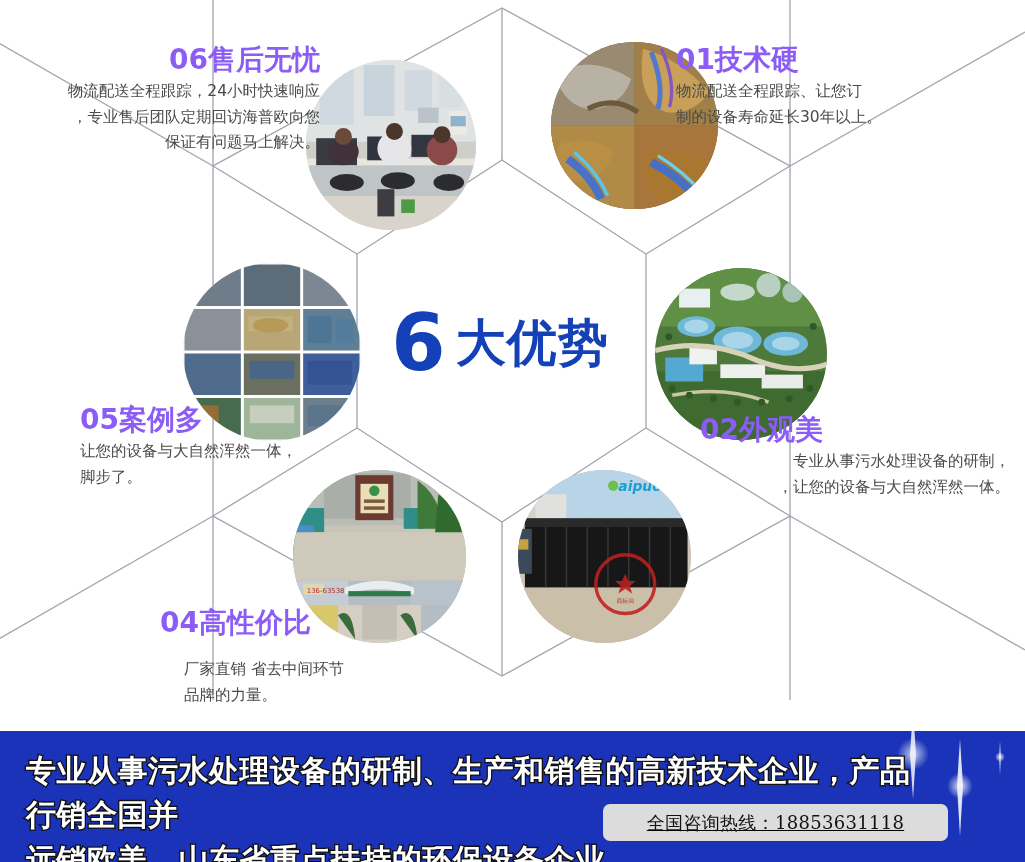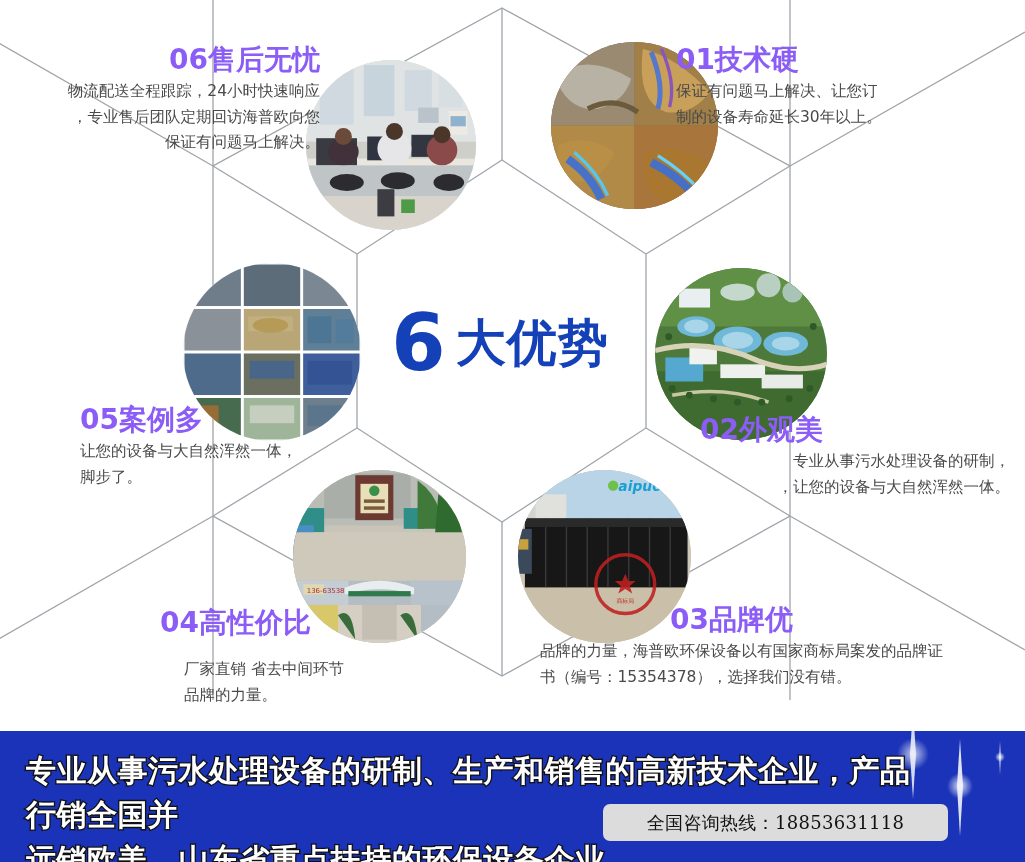--- a/index.html
+++ b/index.html
@@ -72,21 +72,21 @@
     -webkit-text-stroke: 2.6px #111;
     paint-order: stroke fill;
     text-shadow: none;
   }
   #banner-text span { display:block; }
   #hotline-box {
     position: absolute; left: 603px; top: 804px;
     width: 345px; height: 37px;
     background: #dcdcdc;
     border-radius: 7px;
-    display: flex; align-items: center; justify-content: center;
+    display: flex; align-items: center; justify-content: center; text-decoration: underline;
   }
   #hotline-text {
     font-size: 18px; color: #111; white-space: nowrap;
     font-family: "DejaVu Serif", "Liberation Serif", serif;
     letter-spacing: 0.3px;
   }
 </style>
 </head>
 <body>
 
@@ -309,21 +309,21 @@
     <div class="feat-body">
       <div>物流配送全程跟踪，24小时快速响应</div>
       <div>，专业售后团队定期回访海普欧向您</div>
       <div>保证有问题马上解决。</div>
     </div>
   </div>
 
   <div class="feature align-left" style="left:676px; top:45px; width:330px;">
     <div class="feat-head">01技术硬</div>
     <div class="feat-body">
-      <div>保证有问题马上解决、让您订</div>
+      <div>物流配送全程跟踪、让您订</div>
       <div>制的设备寿命延长30年以上。</div>
     </div>
   </div>
 
   <div class="feature align-left" style="left:80px; top:405px; width:300px;">
     <div class="feat-head">05案例多</div>
     <div class="feat-body">
       <div>让您的设备与大自然浑然一体，</div>
       <div>脚步了。</div>
     </div>
@@ -338,27 +338,20 @@
   </div>
 
   <div class="feature align-left" style="left:160px; top:608px; width:300px;">
     <div class="feat-head">04高性价比</div>
     <div class="feat-body" style="margin-left:24px;margin-top:20px;">
       <div>厂家直销 省去中间环节</div>
       <div>品牌的力量。</div>
     </div>
   </div>
 
-  <div class="feature align-left" style="left:540px; top:605px; width:480px;">
-    <div class="feat-head" style="margin-left:130px;">03品牌优</div>
-    <div class="feat-body">
-      <div>品牌的力量，海普欧环保设备以有国家商标局案发的品牌证</div>
-      <div>书（编号：15354378），选择我们没有错。</div>
-    </div>
-  </div>
 
   <div id="banner">
     <svg class="flare" style="right:0; top:0; width:230px; height:131px;" viewBox="0 0 230 131">
       <defs>
         <radialGradient id="g1" cx="50%" cy="50%" r="50%">
           <stop offset="0%" stop-color="#ffffff" stop-opacity="1"></stop>
           <stop offset="100%" stop-color="#ffffff" stop-opacity="0"></stop>
         </radialGradient>
       </defs>
       <g opacity="0.95">

